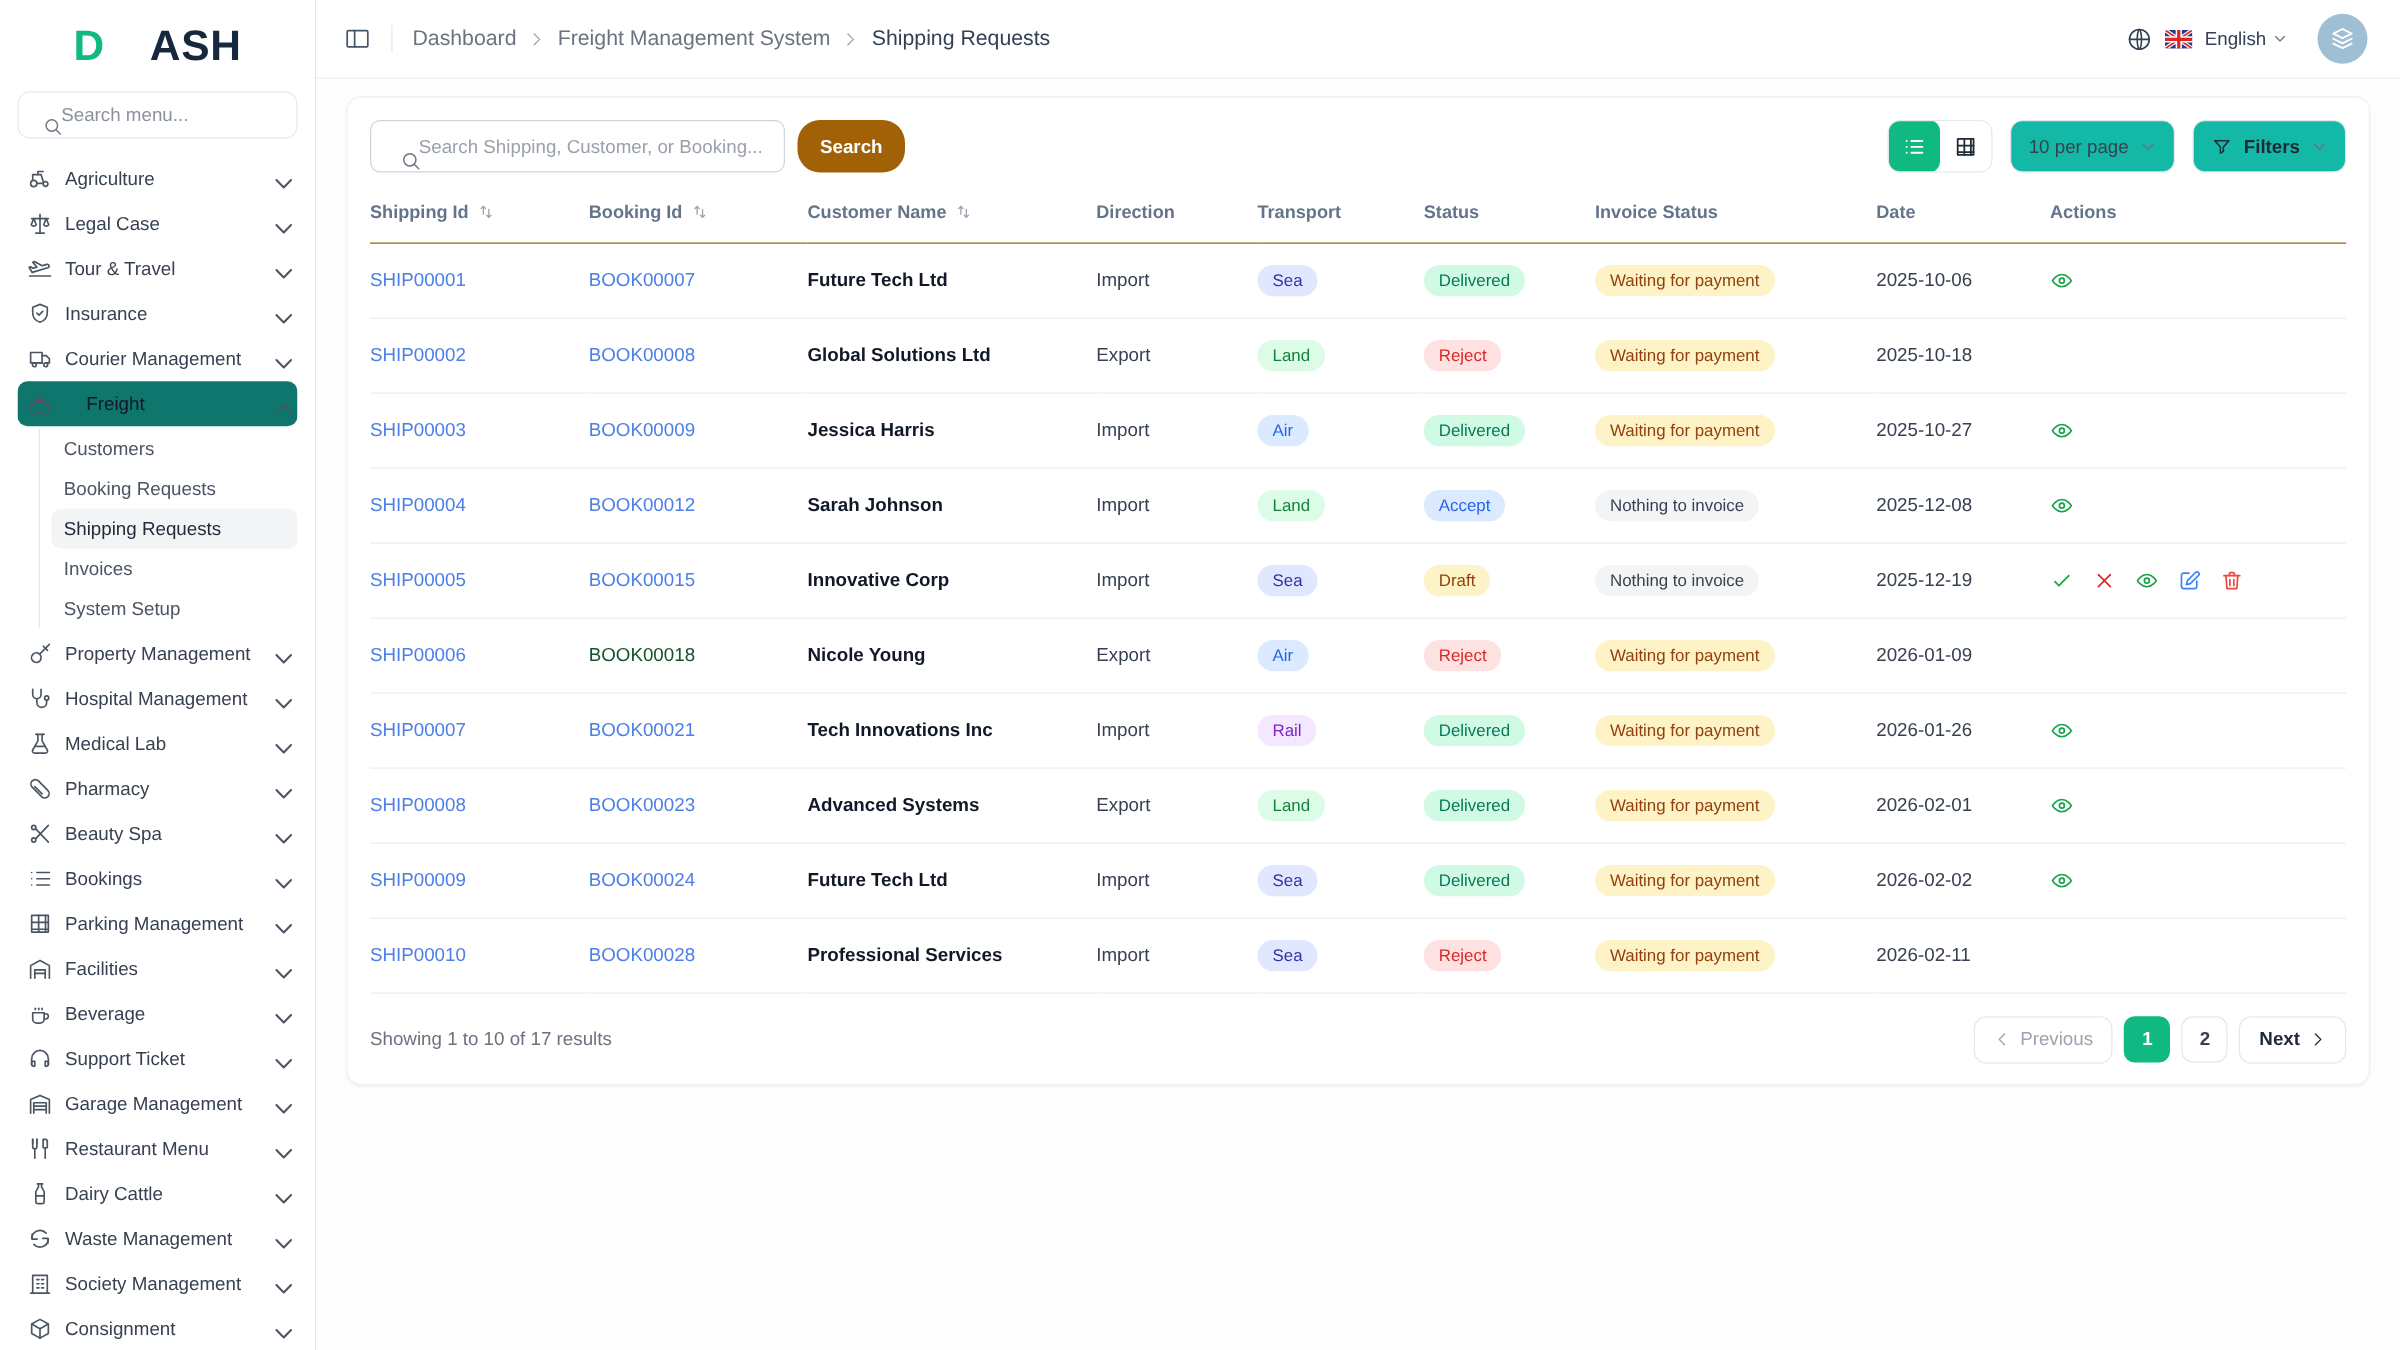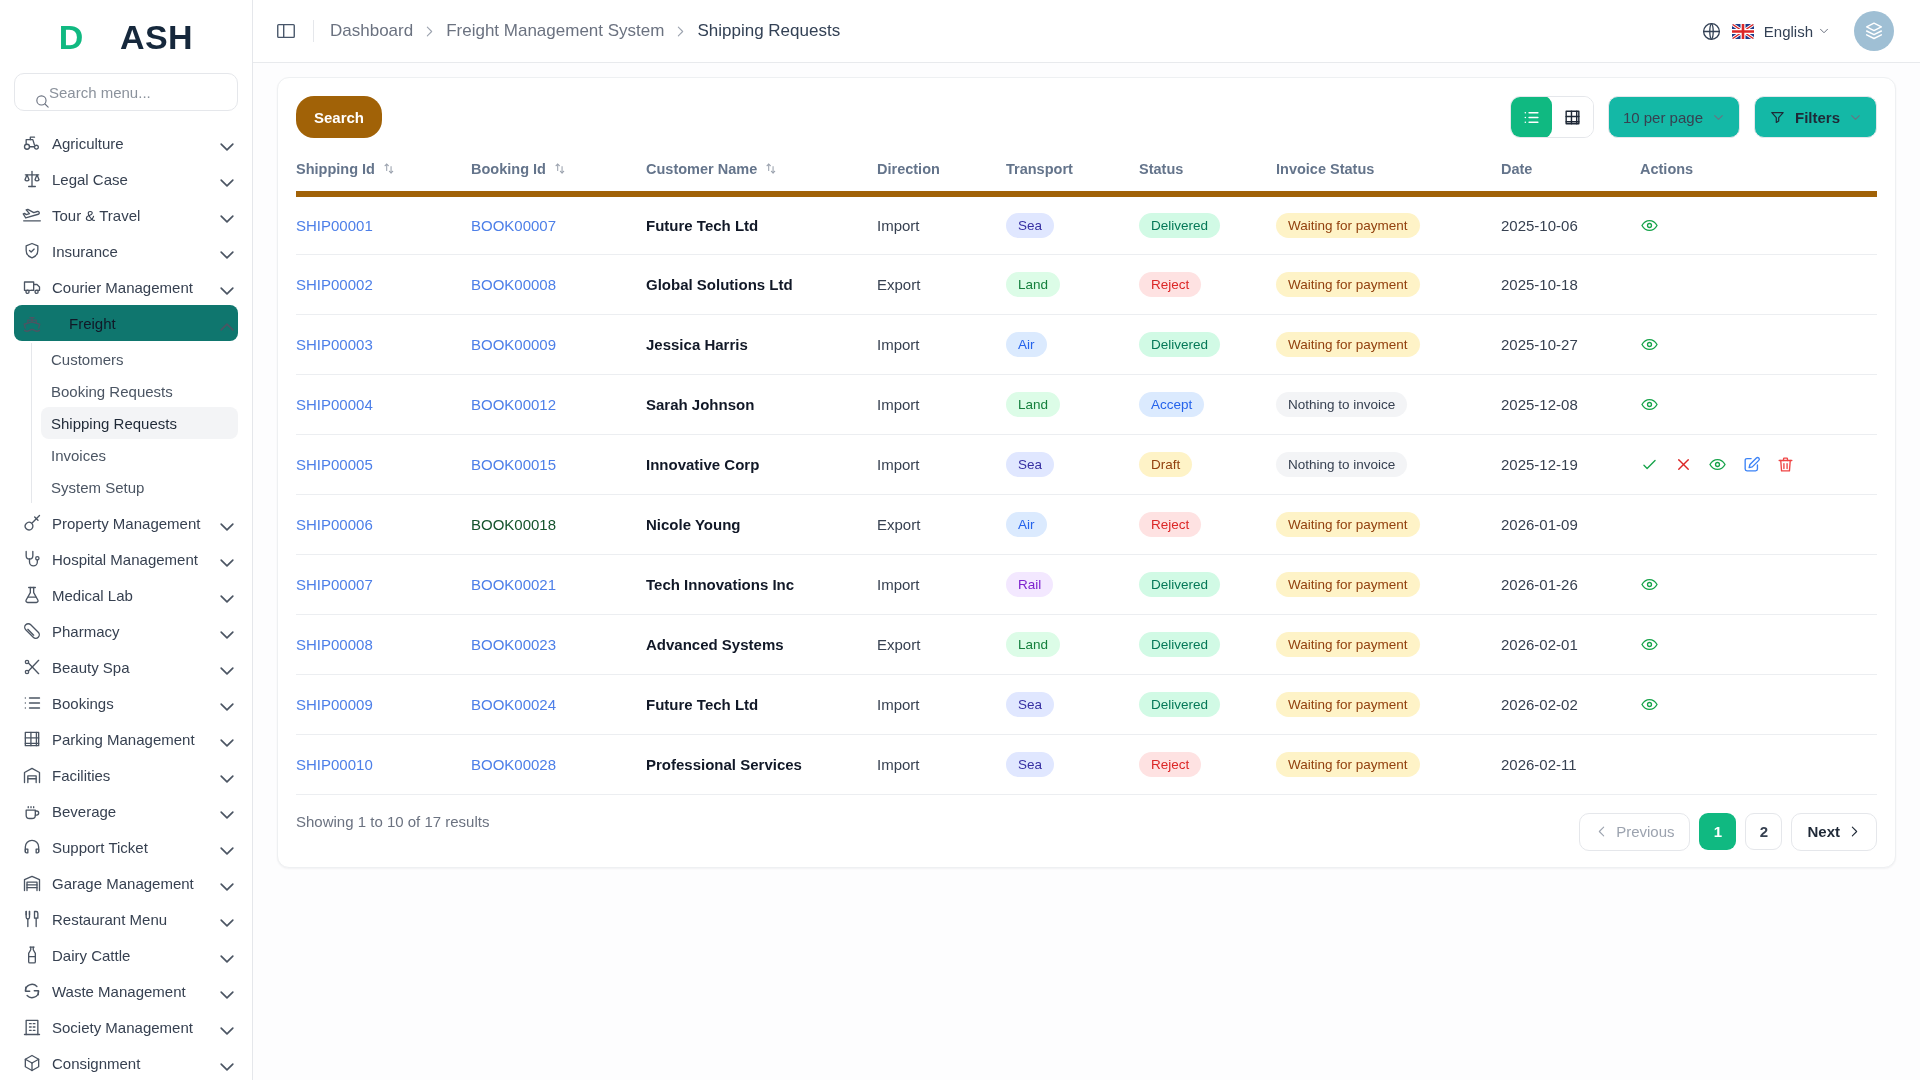--- a/index.html
+++ b/index.html
@@ -60,31 +60,31 @@
   .vt-btn.active { border-radius:9px; color:#fff; }
   .vt-btn.inactive { color:#1f2937; }
   .select-box, .filters-btn { height:42px; border:1px solid #e5e7eb; border-radius:10px; background:#14b8a6; display:flex; align-items:center; gap:9px; padding:0 14px; font-size:15px; color:#374151; cursor:pointer; }
   .filters-btn { font-weight:600; color:#1f2937; }
   .select-box .chev, .filters-btn .chev { width:13px; height:13px; color:#6b7280; }
   .filters-btn .icn.funnel { width:17px; height:17px; color:#1f2937; }
 
   table { width:100%; border-collapse:collapse; table-layout:fixed; }
   col.c-ship{width:175px} col.c-book{width:175px} col.c-cust{width:231px} col.c-dir{width:129px}
   col.c-tra{width:133px} col.c-sta{width:137px} col.c-inv{width:225px} col.c-date{width:139px} col.c-act{width:auto}
-  thead th { text-align:left; font-size:14.5px; font-weight:700; color:#64748b; height:48px; border-bottom:6px solid #a16207; padding:0 6px 0 0; }
+  thead th { text-align:left; font-size:14.5px; font-weight:700; color:#64748b; height:48px; border-bottom:1px solid #a16207; padding:0 6px 0 0; }
   .th-inner { display:flex; align-items:center; gap:7px; }
   .sort-ic { width:15px; height:15px; color:#9ca3af; flex:none; cursor:pointer; }
   tbody td { height:60px; border-bottom:1px solid #eceef1; font-size:15px; color:#374151; padding:0 6px 0 0; }
   a.id-link { text-decoration:none; font-size:15px; cursor:pointer; }
   .cust { font-weight:700; color:#111827; }
   .badge { display:inline-block; padding:5px 12px; border-radius:999px; font-size:13.5px; font-weight:500; white-space:nowrap; }
   .actions { display:flex; align-items:center; gap:15px; }
   .act { width:19px; height:19px; cursor:pointer; }
 
-  .card-footer { display:flex; align-items:flex-start; justify-content:space-between; padding-top:18px; }
+  .card-footer { display:flex; align-items:center; justify-content:space-between; padding-top:18px; }
   .summary { font-size:15px; color:#6b7280; }
   .pager { display:flex; align-items:center; gap:9px; }
   .pg-btn { height:38px; border:1px solid #e5e7eb; border-radius:10px; background:#fff; display:flex; align-items:center; gap:8px; padding:0 15px; font-size:15px; cursor:pointer; font-family:"Liberation Sans",sans-serif; }
   .pg-btn .chev { width:13px; height:13px; }
   .pg-prev { color:#9ca3af; }
   .pg-next { color:#1f2937; font-weight:600; }
   .pg-num { width:37px; height:37px; border-radius:9px; display:flex; align-items:center; justify-content:center; font-size:15px; cursor:pointer; border:1px solid #e5e7eb; background:#fff; color:#374151; font-weight:600; }
   .pg-num.active { border:none; color:#fff; }
   .icn { display:block; }
 </style>
@@ -485,20 +485,29 @@
           </span>
         </span>
     </div>
   </header>
 
   <div class="content">
 
     <div class="card">
       <div class="toolbar">
         <div class="search-group">
+          <div class="search-box">
+            <span class="icn" style="position:absolute;left:12px;top:12px;width:18px;height:18px;color:#6b7280;">
+                <svg class="icn " viewBox="0 0 24 24" fill="none" stroke="currentColor" stroke-width="1.6" stroke-linecap="round" stroke-linejoin="round" width="100%" height="100%">
+                  <path d="M10.5 4a6.5 6.5 0 1 0 0 13a6.5 6.5 0 0 0 0-13z"></path>
+                  <path d="M15.5 15.5L20 20"></path>
+                </svg>
+              </span>
+            <input type="text" placeholder="Search Shipping, Customer, or Booking..." style="">
+          </div>
           <button class="btn-search" style="background: #a16207; border-radius: 18px;">Search</button>
         </div>
         <div class="toolbar-right">
           <div class="view-toggle">
             <span class="vt-btn active" id="vt-list" style="background: rgb(16, 185, 129);">
                 <svg class="icn " viewBox="0 0 24 24" fill="none" stroke="currentColor" stroke-width="2" stroke-linecap="round" stroke-linejoin="round" width="100%" height="100%">
                   <path d="M9 6h11"></path>
                   <path d="M9 12h11"></path>
                   <path d="M9 18h11"></path>
                   <path d="M4.2 6h.01"></path>

